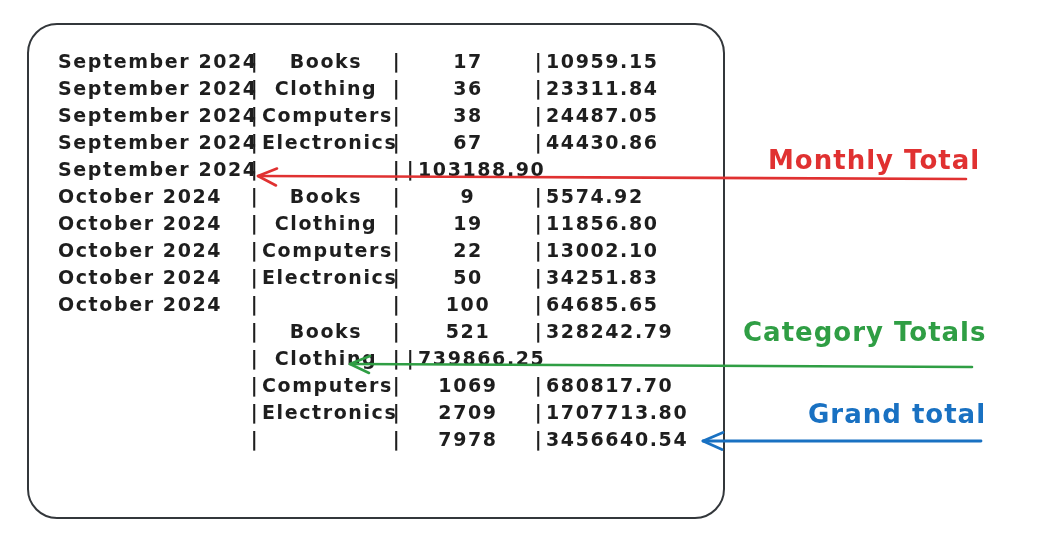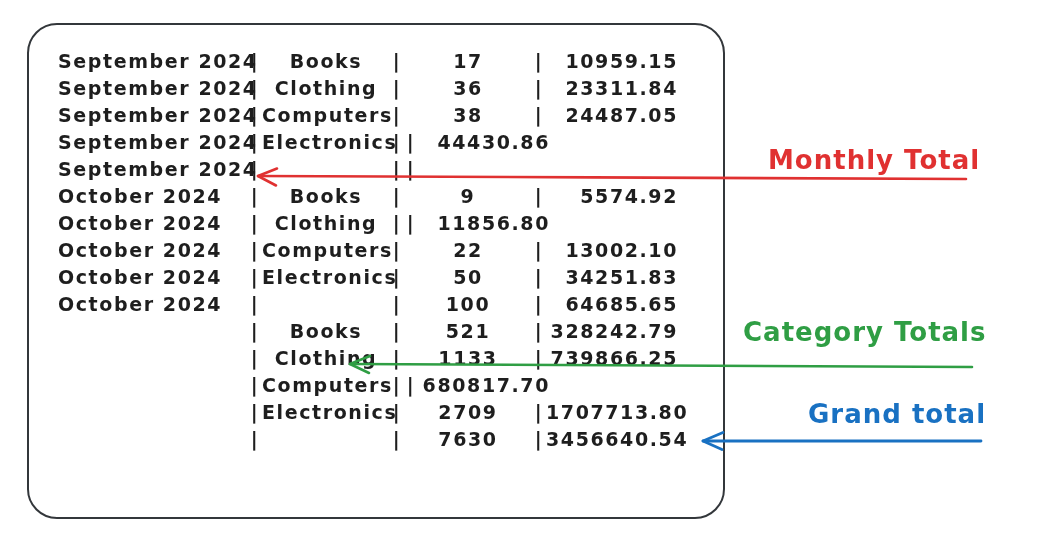--- a/index.html
+++ b/index.html
@@ -43,21 +43,21 @@
     display: flex;
     height: 27px;
     line-height: 27px;
     white-space: nowrap;
   }
   .cell { display: inline-block; overflow: visible; }
   .cell.month  { width: 190px; text-align: left; }
   .cell.sep    { width: 14px;  text-align: center; }
   .cell.cat    { width: 128px; text-align: center; }
   .cell.count  { width: 128px; text-align: center; }
-  .cell.amount { width: 132px; text-align: right; }
+  .cell.amount { width: 132px; }
   
   .anno-label {
     position: absolute;
     font-size: 26px;
     font-weight: 700;
     letter-spacing: 1px;
     white-space: nowrap;
   }
   .anno-red   { color: #e03131; }
   .anno-green { color: #2f9e44; }
@@ -103,44 +103,47 @@
       <span class="cell sep">|</span>
       <span class="cell count">38</span>
       <span class="cell sep">|</span>
       <span class="cell amount">24487.05</span>
     </div>
       <div class="row">
       <span class="cell month">September 2024</span>
       <span class="cell sep">|</span>
       <span class="cell cat">Electronics</span>
       <span class="cell sep">|</span>
+      <span class="cell count">67</span>
       <span class="cell sep">|</span>
       <span class="cell amount">44430.86</span>
     </div>
       <div class="row">
       <span class="cell month">September 2024</span>
       <span class="cell sep">|</span>
       <span class="cell cat"></span>
       <span class="cell sep">|</span>
       <span class="cell sep">|</span>
+      <span class="cell amount">103188.90</span>
     </div>
       <div class="row">
       <span class="cell month">October 2024</span>
       <span class="cell sep">|</span>
       <span class="cell cat">Books</span>
       <span class="cell sep">|</span>
       <span class="cell count">9</span>
       <span class="cell sep">|</span>
       <span class="cell amount">5574.92</span>
     </div>
       <div class="row">
       <span class="cell month">October 2024</span>
       <span class="cell sep">|</span>
       <span class="cell cat">Clothing</span>
       <span class="cell sep">|</span>
+      <span class="cell count">19</span>
       <span class="cell sep">|</span>
       <span class="cell amount">11856.80</span>
     </div>
       <div class="row">
       <span class="cell month">October 2024</span>
       <span class="cell sep">|</span>
       <span class="cell cat">Computers</span>
       <span class="cell sep">|</span>
       <span class="cell count">22</span>
       <span class="cell sep">|</span>
@@ -171,47 +174,47 @@
       <span class="cell sep">|</span>
       <span class="cell count">521</span>
       <span class="cell sep">|</span>
       <span class="cell amount">328242.79</span>
     </div>
       <div class="row">
       <span class="cell month"></span>
       <span class="cell sep">|</span>
       <span class="cell cat">Clothing</span>
       <span class="cell sep">|</span>
-      <span class="cell count">1133</span>
       <span class="cell sep">|</span>
       <span class="cell amount">739866.25</span>
     </div>
       <div class="row">
       <span class="cell month"></span>
       <span class="cell sep">|</span>
       <span class="cell cat">Computers</span>
       <span class="cell sep">|</span>
+      <span class="cell count">1069</span>
       <span class="cell sep">|</span>
       <span class="cell amount">680817.70</span>
     </div>
       <div class="row">
       <span class="cell month"></span>
       <span class="cell sep">|</span>
       <span class="cell cat">Electronics</span>
       <span class="cell sep">|</span>
       <span class="cell count">2709</span>
       <span class="cell sep">|</span>
       <span class="cell amount">1707713.80</span>
     </div>
       <div class="row">
       <span class="cell month"></span>
       <span class="cell sep">|</span>
       <span class="cell cat"></span>
       <span class="cell sep">|</span>
-      <span class="cell count">7630</span>
+      <span class="cell count">7978</span>
       <span class="cell sep">|</span>
       <span class="cell amount">3456640.54</span>
     </div>
     </div>
 
   <div class="anno-label anno-red" style="left:768px; top:134px;margin-top:11px;">Monthly Total</div>
   <div class="anno-label anno-green" style="left:743px; top:317px;">Category Totals</div>
   <div class="anno-label anno-blue" style="left:808px; top:399px;">Grand total</div>
 
   <svg class="arrows" width="1039" height="539" viewBox="0 0 1039 539">

